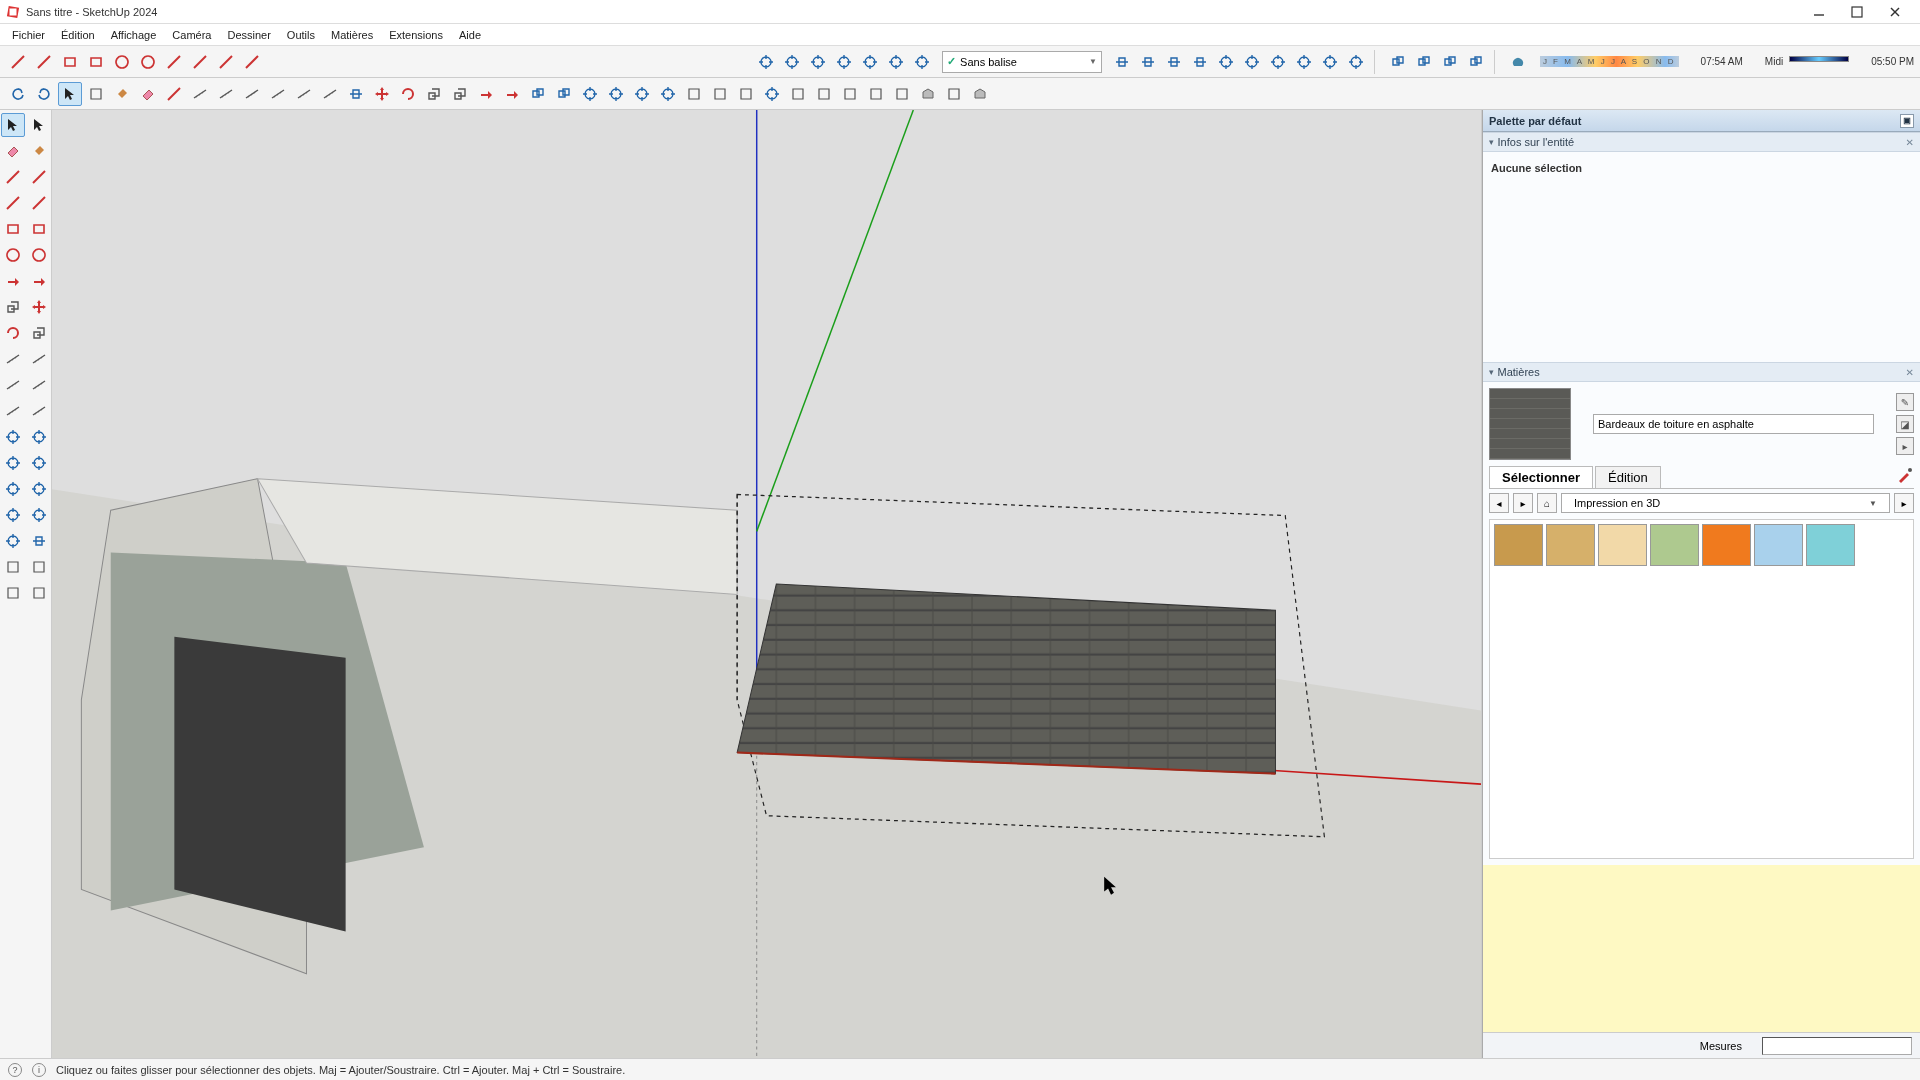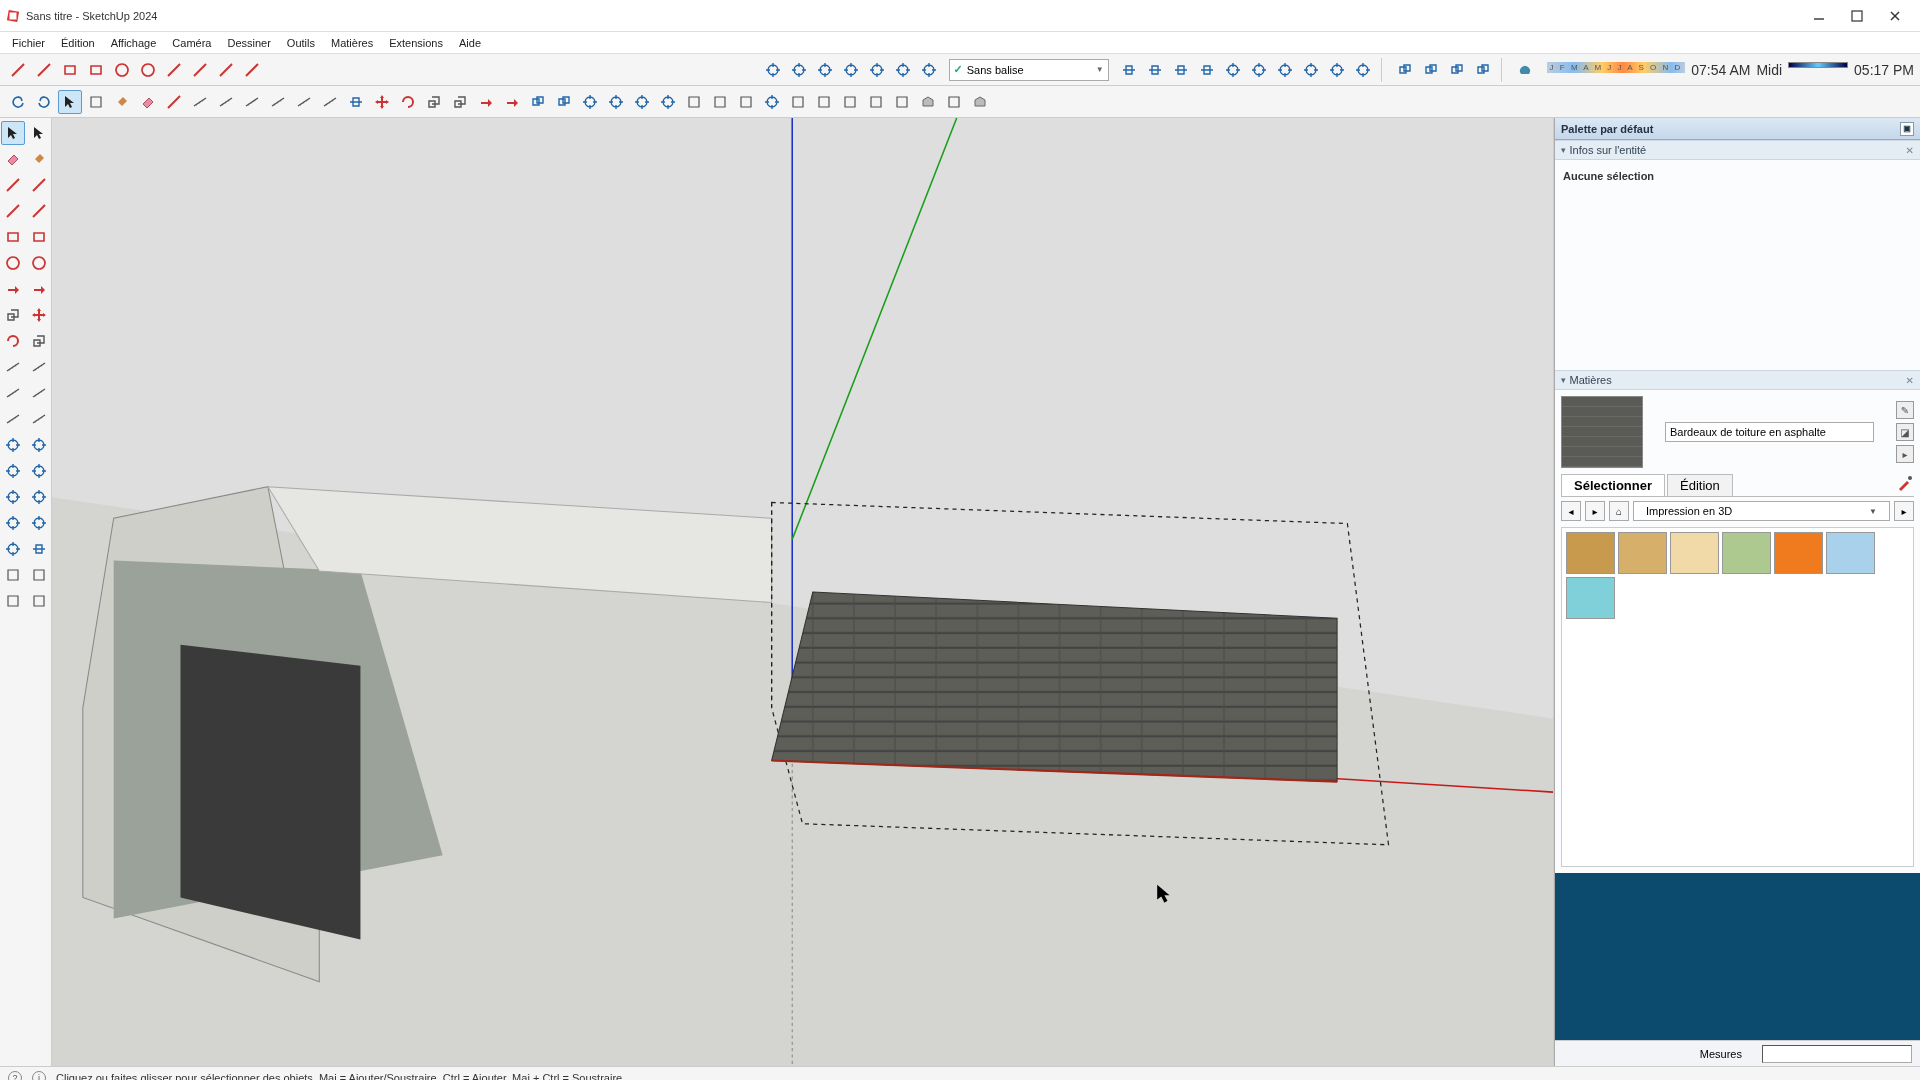--- a/index.html
+++ b/index.html
@@ -1,52 +1,52 @@
 <!DOCTYPE html>
 <html><head>
 <meta charset="utf-8">
 <style>
 * { margin: 0; padding: 0; box-sizing: border-box; font-family: "Segoe UI", Tahoma, sans-serif; font-size: 11px; }
 html, body { width: 1920px; height: 1080px; overflow: hidden; background: #f0f0f0; }
 
 
-.titlebar { height: 32px; background: #fff; display: flex; align-items: center; padding: 0 6px; border-bottom: 1px solid #ddd; }
+.titlebar { height: 24px; background: #fff; display: flex; align-items: center; padding: 0 6px; border-bottom: 1px solid #ddd; }
 .titlebar .app-icon { width: 14px; height: 14px; margin-right: 6px; }
 .titlebar .title { flex: 1; color: #333; }
 .titlebar .win-btn { width: 38px; height: 22px; display: flex; align-items: center; justify-content: center; color: #333; }
 
 
 .menubar { height: 22px; background: #fff; display: flex; align-items: center; padding: 0 4px; border-bottom: 1px solid #ddd; }
 .menubar .menu-item { padding: 3px 8px; color: #222; cursor: default; }
 
 
 .toolbar-top { height: 32px; background: #f5f5f5; display: flex; align-items: center; padding: 0 6px; gap: 2px; border-bottom: 1px solid #ccc; }
 .tb-sep { width: 6px; height: 24px; border-left: 1px solid #ccc; margin: 0 4px; }
 .tb-btn { width: 24px; height: 24px; display: flex; align-items: center; justify-content: center; border: 1px solid transparent; border-radius: 2px; cursor: default; }
 .tb-btn.active { background: #cde6f7; border-color: #5b9bd5; }
 .tb-spacer { flex: 1; }
 .tag-combo { width: 160px; height: 22px; border: 1px solid #aaa; background: #fff; display: flex; align-items: center; padding: 0 4px; margin: 0 6px; font-size: 11px; }
 .tag-combo .check { color: #2a7; margin-right: 4px; font-weight: bold; }
 .tag-combo .arrow { margin-left: auto; color: #666; font-size: 8px; }
 .shadow-bar { display: flex; align-items: flex-start; gap: 6px; margin-left: 8px; }
 .shadow-bar .months { font-size: 8px; letter-spacing: 2px; color: #555; background: linear-gradient(90deg,#bcd 0%,#8be 20%,#fc6 40%,#f84 55%,#fc6 70%,#8be 90%,#bcd 100%); padding: 1px 3px; }
-.shadow-bar .time { font-size: 14px; color: #333; }
+.shadow-bar .time { font-size: 10px; color: #333; margin-left: 16px; }
 .shadow-bar .slider { width: 60px; height: 6px; background: linear-gradient(90deg,#004 0%,#6cf 50%,#004 100%); border: 1px solid #888; position: relative; }
 
 
 .toolbar-2 { height: 32px; background: #f5f5f5; display: flex; align-items: center; padding: 0 6px; gap: 2px; border-bottom: 1px solid #ccc; }
 
 
 .main { display: flex; height: calc(100% - 24px - 22px - 32px - 32px - 22px); }
 .left-toolbox { width: 52px; background: #f5f5f5; border-right: 1px solid #ccc; display: grid; grid-template-columns: 26px 26px; grid-auto-rows: 26px; gap: 0; padding: 2px 0; }
 .left-toolbox .tb-btn { width: 24px; height: 24px; margin: 1px; }
 
 .viewport { flex: 1; background: #e0e0de; position: relative; overflow: hidden; border-right: 1px solid #ccc; }
 
-.tray { width: 366px; background: #0c4a6e; display: flex; flex-direction: column; border-left: 1px solid #aaa; }
+.tray { width: 438px; background: #fef9c3; display: flex; flex-direction: column; border-left: 1px solid #aaa; }
 .tray-header { height: 22px; background: linear-gradient(180deg,#dce8f4,#c5d7ea); border-bottom: 1px solid #9ab; display: flex; align-items: center; padding: 0 6px; font-weight: 600; color: #234; }
 .tray-header .collapse-all { margin-left: auto; width: 14px; height: 14px; border: 1px solid #89a; font-size: 8px; display: flex; align-items: center; justify-content: center; background: #fff; }
 .panel-head { height: 20px; background: #e4ecf4; border-top: 1px solid #cbd6e2; border-bottom: 1px solid #cbd6e2; display: flex; align-items: center; padding: 0 6px; color: #345; }
 .panel-head .chev { margin-right: 4px; font-size: 9px; color: #567; }
 .panel-head .close { margin-left: auto; color: #789; font-size: 10px; }
 .panel-body { background: #fafcfe; padding: 6px; }
 .entity-info { height: 210px; }
 .entity-info .sel { font-weight: 600; color: #333; padding: 4px 2px; }
 
 .materials .current-mat { display: flex; gap: 22px; align-items: center; }
@@ -291,21 +291,21 @@
         <svg viewBox="0 0 16 16" class="ic">
           <path d="M4 12 A5 5 0 1 1 12 12 Z" fill="#48a"></path>
         </svg>
       </div>
     </div>
   <div class="shadow-bar">
     <span class="months">J F M A M J J A S O N D</span>
     <span class="time">07:54 AM</span>
     <span class="time">Midi</span>
     <div class="slider"></div>
-    <span class="time">05:17 PM</span>
+    <span class="time">05:50 PM</span>
   </div>
 </div>
 
 <div class="toolbar-2">
   <div id="tb2" style="display: flex; gap: 2px;">
       <div class="tb-btn">
         <svg viewBox="0 0 16 16" class="ic">
           <path d="M11 4 A5 5 0 1 0 13 9 M11 4 L8 3 M11 4 L12 7" class="blue" stroke-width="1.6"></path>
         </svg>
       </div>

